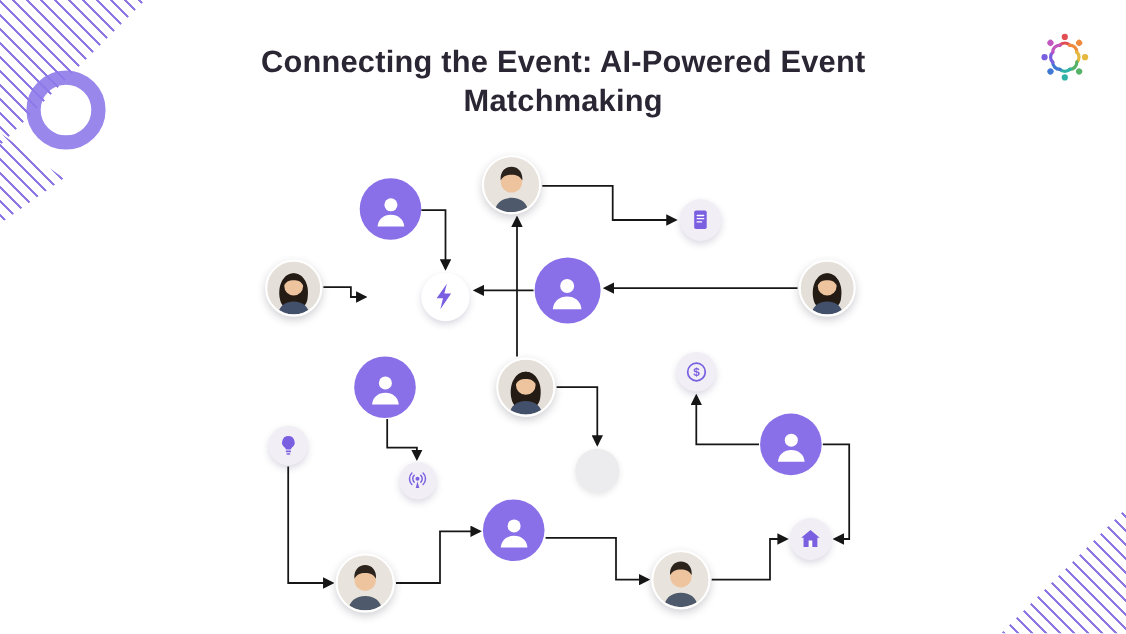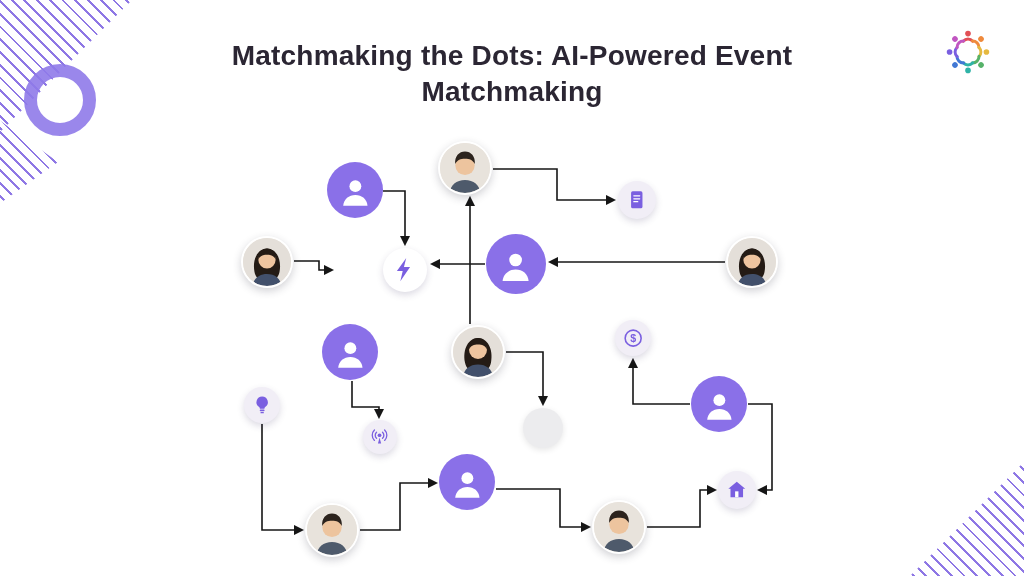--- a/index.html
+++ b/index.html
@@ -71,21 +71,21 @@
     <g transform="rotate(270 24 24)">
         <circle cx="24" cy="7" r="2.6" fill="#7a5fe0"></circle>
         <path d="M19.6 14a6 6 0 0 1 8.8 0" stroke="#7a5fe0" stroke-width="2.7" fill="none" stroke-linecap="round"></path>
       </g>
     <g transform="rotate(315 24 24)">
         <circle cx="24" cy="7" r="2.6" fill="#c156c1"></circle>
         <path d="M19.6 14a6 6 0 0 1 8.8 0" stroke="#c156c1" stroke-width="2.7" fill="none" stroke-linecap="round"></path>
       </g>
   </svg>
 
-  <h1 class="title" data-name="page-title">Matchmaking the Dots: AI-Powered Event Matchmaking</h1>
+  <h1 class="title" data-name="page-title">Connecting the Event: AI-Powered Event Matchmaking</h1>
 
   <div class="diagram" id="diagram" data-name="network-diagram">
     <svg id="edges" width="1024" height="576" viewBox="0 0 1024 576" data-name="connector-lines">
       <defs>
         <marker id="arrowhead" viewBox="0 0 10 10" refX="8" refY="5" markerWidth="6.5" markerHeight="6.5" orient="auto-start-reverse">
           <path d="M0 0 L10 5 L0 10 z" fill="#161616"></path>
         </marker>
       </defs>
     <polyline points="383,191 405,191 405,244" marker-end="url(#arrowhead)" data-name="connector-member-1-to-icon-lightning"></polyline>
         <polyline points="493,169 557,169 557,200 614,200" marker-end="url(#arrowhead)" data-name="connector-attendee-photo-1-to-icon-document"></polyline>

